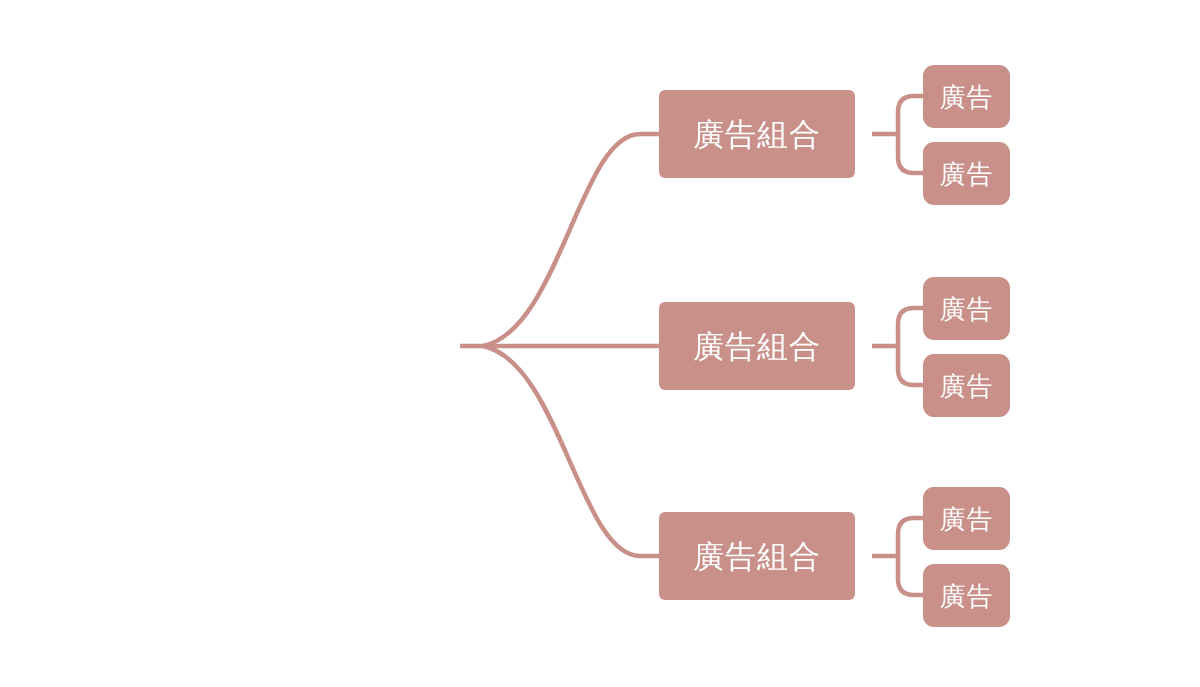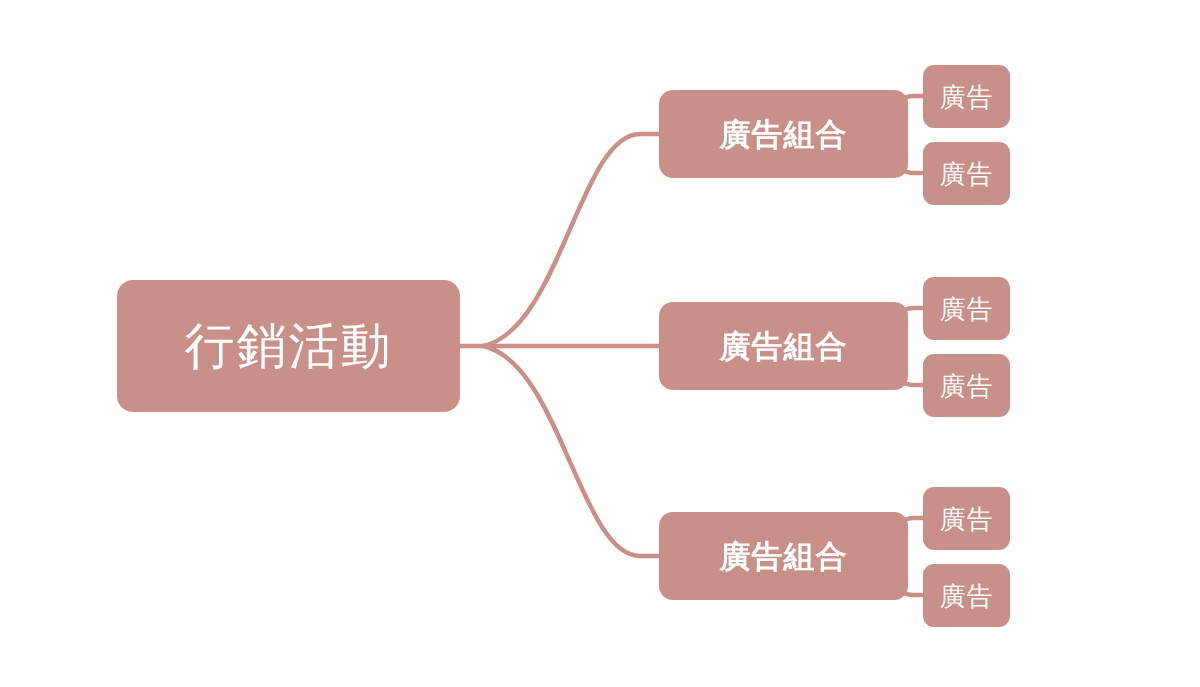--- a/index.html
+++ b/index.html
@@ -42,26 +42,25 @@
   .node-root {
     left: 117px;
     top: 280px;
     width: 343px;
     height: 132px;
     border-radius: 16px;
     font-size: 50px;
     letter-spacing: 2px;
   }
   .node-branch {
-    width: 249px;
+    width: 196px;
     height: 88px;
-    border-radius: 14px;
+    border-radius: 6px;
     font-size: 31px;
     letter-spacing: 1px;
-    font-weight: bold;
   }
   .node-leaf {
     width: 87px;
     height: 63px;
     border-radius: 11px;
     font-size: 26px;
     letter-spacing: 1px;
   }
   .b1 { left: 659px; top: 90px; }
   .b2 { left: 659px; top: 302px; }
@@ -97,23 +96,20 @@
       <path d="M 872 346 L 898 346"></path>
       <path d="M 898 346 L 898 324 Q 898 308 914 308 L 923 308"></path>
       <path d="M 898 346 L 898 369 Q 898 385 914 385 L 923 385"></path>
 
       <path d="M 872 556 L 898 556"></path>
       <path d="M 898 556 L 898 534 Q 898 518 914 518 L 923 518"></path>
       <path d="M 898 556 L 898 579 Q 898 595 914 595 L 923 595"></path>
     </g>
   </svg>
 
-  <div class="node node-root">
-    <span>行銷活動</span>
-  </div>
 
   <div class="node node-branch b1">
     <span>廣告組合</span>
   </div>
   <div class="node node-branch b2">
     <span>廣告組合</span>
   </div>
   <div class="node node-branch b3">
     <span>廣告組合</span>
   </div>

